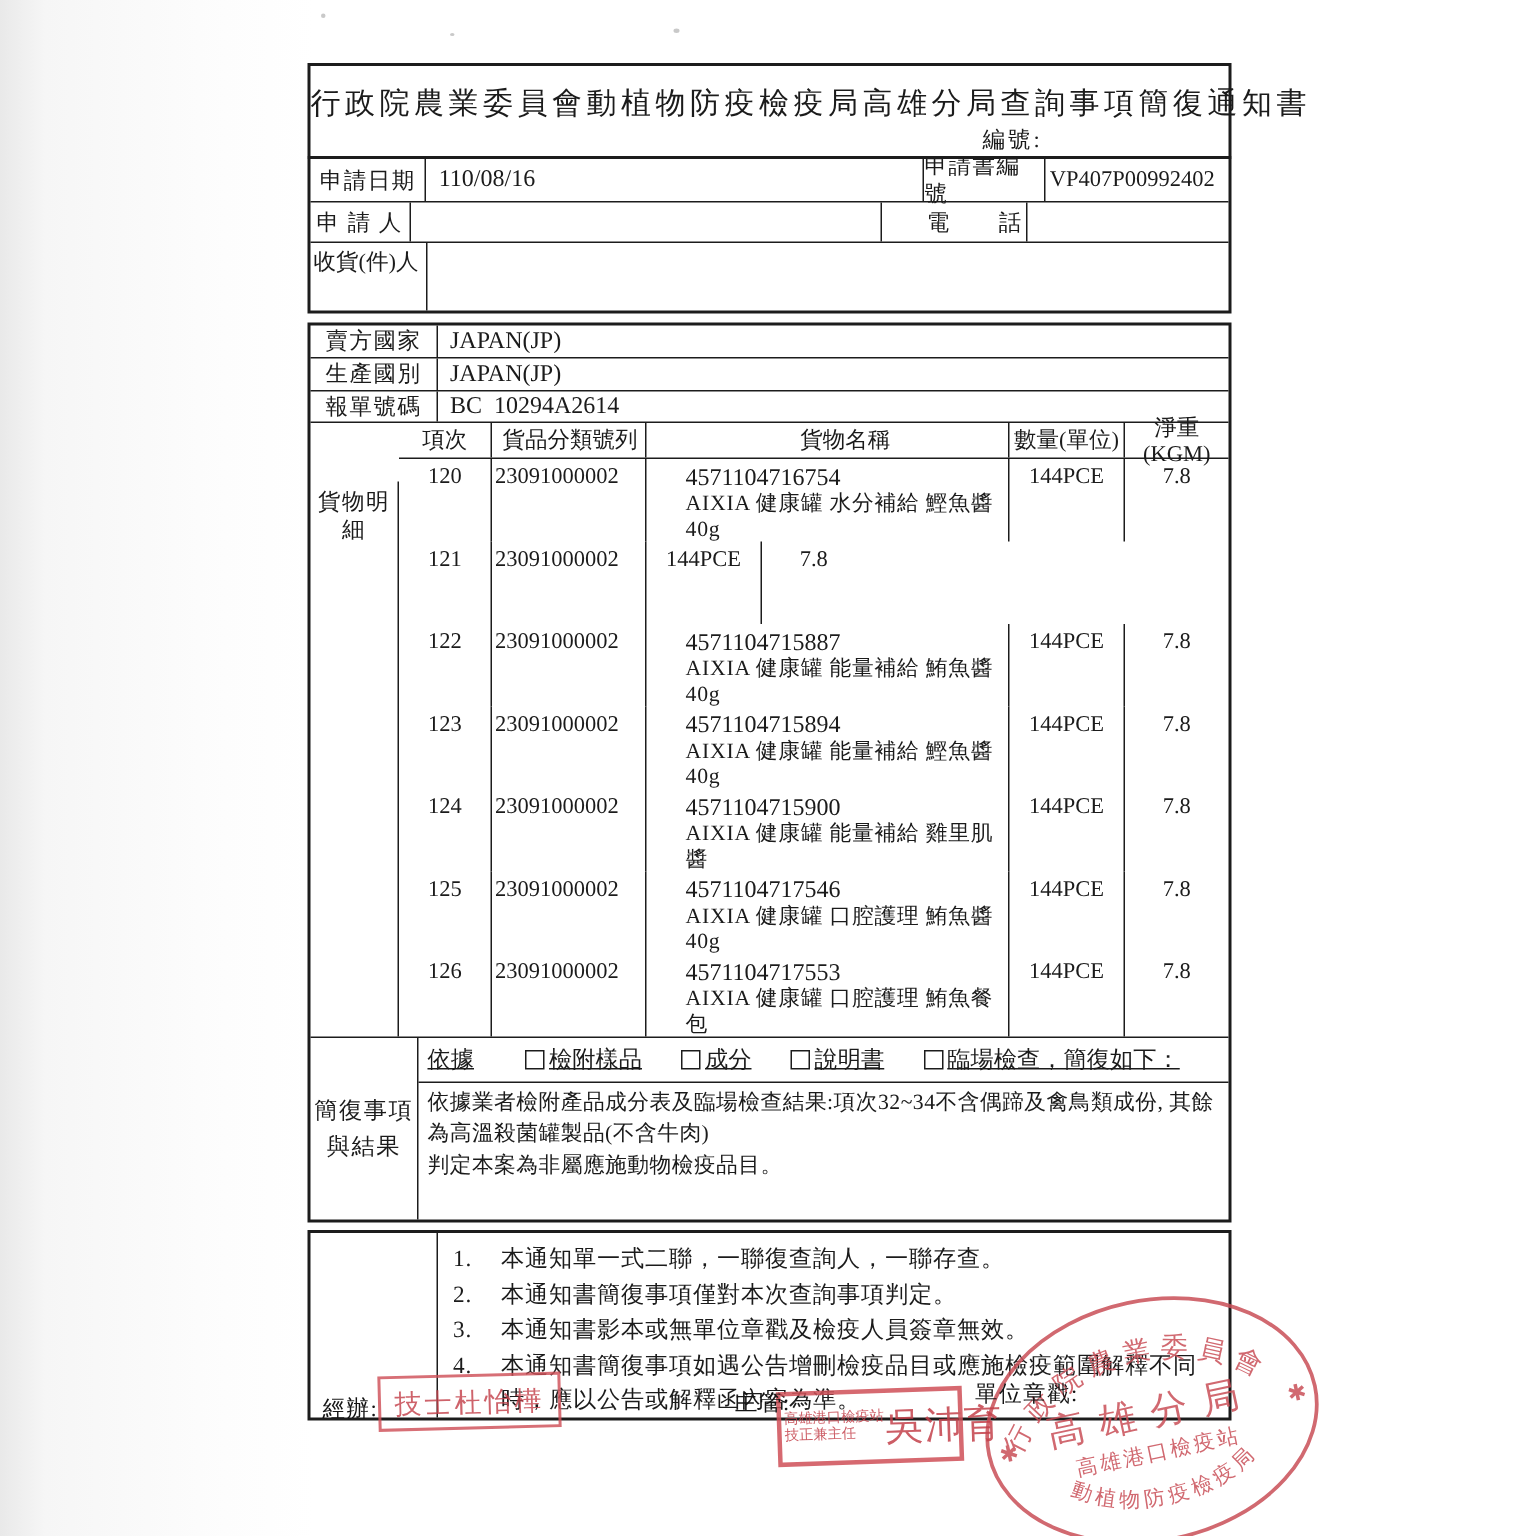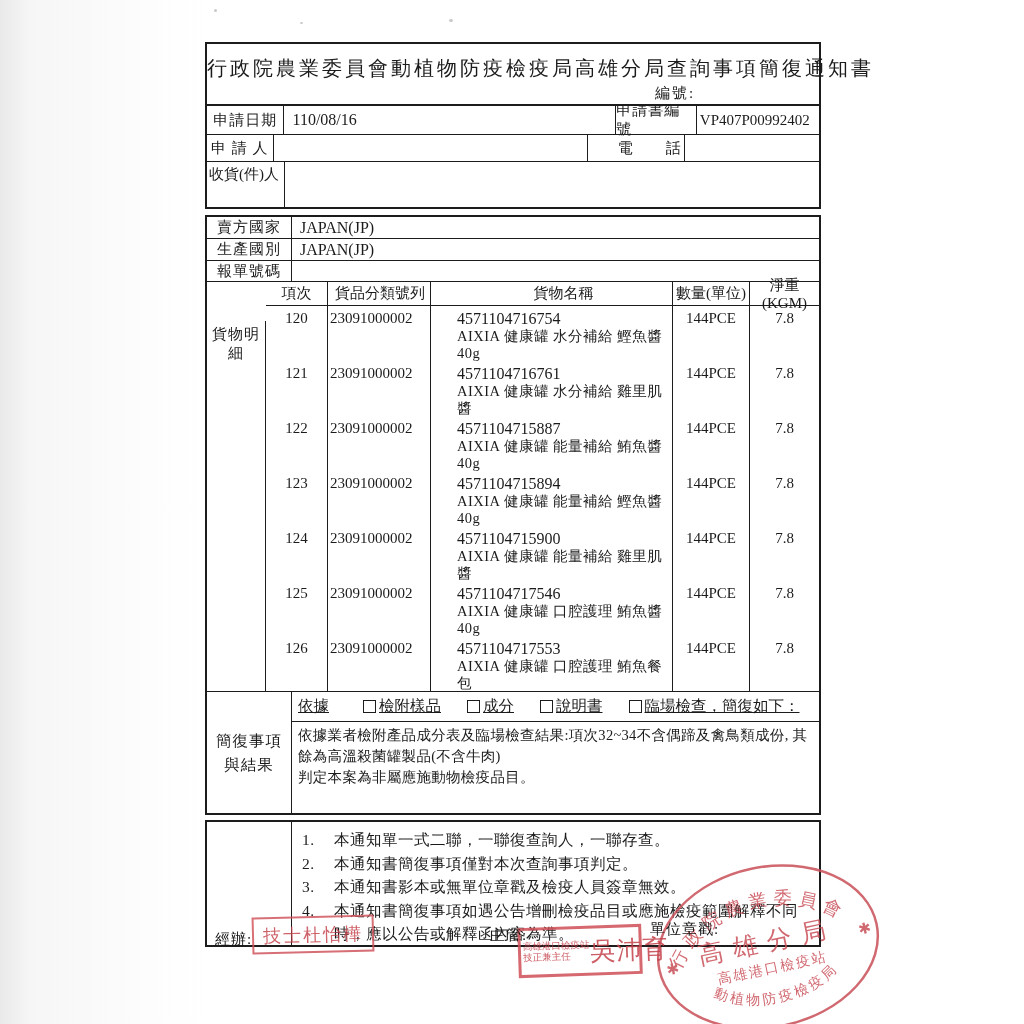--- a/index.html
+++ b/index.html
@@ -47,21 +47,21 @@
   .c-seq{width:62px;border-right:1.5px solid #1c1c1c;text-align:center;padding-top:4px;}
   .c-hs{width:103px;border-right:1.5px solid #1c1c1c;padding:4px 0 0 2px;font-size:15px;}
   .c-name{width:220px;border-right:1.5px solid #1c1c1c;padding:4px 2px 0 4px;margin-left:22px;}
   .c-qty{width:77px;border-right:1.5px solid #1c1c1c;text-align:center;padding-top:4px;}
   .c-wt{width:69px;text-align:center;padding-top:4px;}
   .barcode{font-size:16px;}
   .gname{font-size:14.5px;line-height:17px;letter-spacing:0.5px;}
 
   
   .reply{display:flex;border-top:0;height:122px;box-sizing:border-box;}
-  .reply-left{width:85px;box-sizing:border-box;border-right:1.5px solid #1c1c1c;display:flex;flex-direction:column;align-items:center;justify-content:center;font-size:15.5px;letter-spacing:1px;line-height:24px;}
+  .reply-left{width:72px;box-sizing:border-box;border-right:1.5px solid #1c1c1c;display:flex;flex-direction:column;align-items:center;justify-content:center;font-size:15.5px;letter-spacing:1px;line-height:24px;}
   .reply-right{flex:1;display:flex;flex-direction:column;}
   .basis-line{height:30px;border-bottom:1.5px solid #1c1c1c;box-sizing:border-box;display:flex;align-items:center;padding-left:6px;font-size:15.5px;text-decoration:underline;}
   .basis-line .gap1{width:34px;}
   .chk-item{display:flex;align-items:center;margin-right:26px;}
   .chk-item:last-child{margin-right:0;}
   .chk{width:13px;height:13px;border:1.5px solid #1c1c1c;display:inline-block;margin-right:3px;box-sizing:border-box;background:#fff;}
   .result{padding:3px 8px 0 6px;font-size:14.5px;line-height:21px;letter-spacing:0.3px;}
 
   
   .notes{margin-top:5px;height:127px;display:flex;}
@@ -119,20 +119,21 @@
     <div class="rowC h22">
       <div class="labC">賣方國家</div>
       <div class="valC">JAPAN(JP)</div>
     </div>
     <div class="rowC h22">
       <div class="labC">生產國別</div>
       <div class="valC">JAPAN(JP)</div>
     </div>
     <div class="rowC h21">
       <div class="labC">報單號碼</div>
+      <div class="valC" style="white-space:pre;">BC  10294A2614</div>
     </div>
 
     <div class="goods">
       <div class="goods-left">貨物明細</div>
       <div class="goods-right">
         <div class="ghead">
           <div class="c-seq" style="padding-top:0;">項次</div>
           <div class="c-hs" style="padding-top:0;justify-content:center;">貨品分類號列</div>
           <div class="c-name" style="padding-top:0;justify-content:center;">貨物名稱</div>
           <div class="c-qty" style="padding-top:0;">數量(單位)</div>
@@ -146,24 +147,20 @@
             <div class="barcode">4571104716754</div>
             <div class="gname">AIXIA 健康罐 水分補給 鰹魚醬 40g</div>
           </div>
           <div class="c-qty">144PCE</div>
           <div class="c-wt">7.8</div>
         </div>
 
         <div class="grow">
           <div class="c-seq">121</div>
           <div class="c-hs">23091000002</div>
-          <div class="c-name">
-            <div class="barcode">4571104716761</div>
-            <div class="gname">AIXIA 健康罐 水分補給 雞里肌醬</div>
-          </div>
           <div class="c-qty">144PCE</div>
           <div class="c-wt">7.8</div>
         </div>
 
         <div class="grow">
           <div class="c-seq">122</div>
           <div class="c-hs">23091000002</div>
           <div class="c-name">
             <div class="barcode">4571104715887</div>
             <div class="gname">AIXIA 健康罐 能量補給 鮪魚醬 40g</div>

